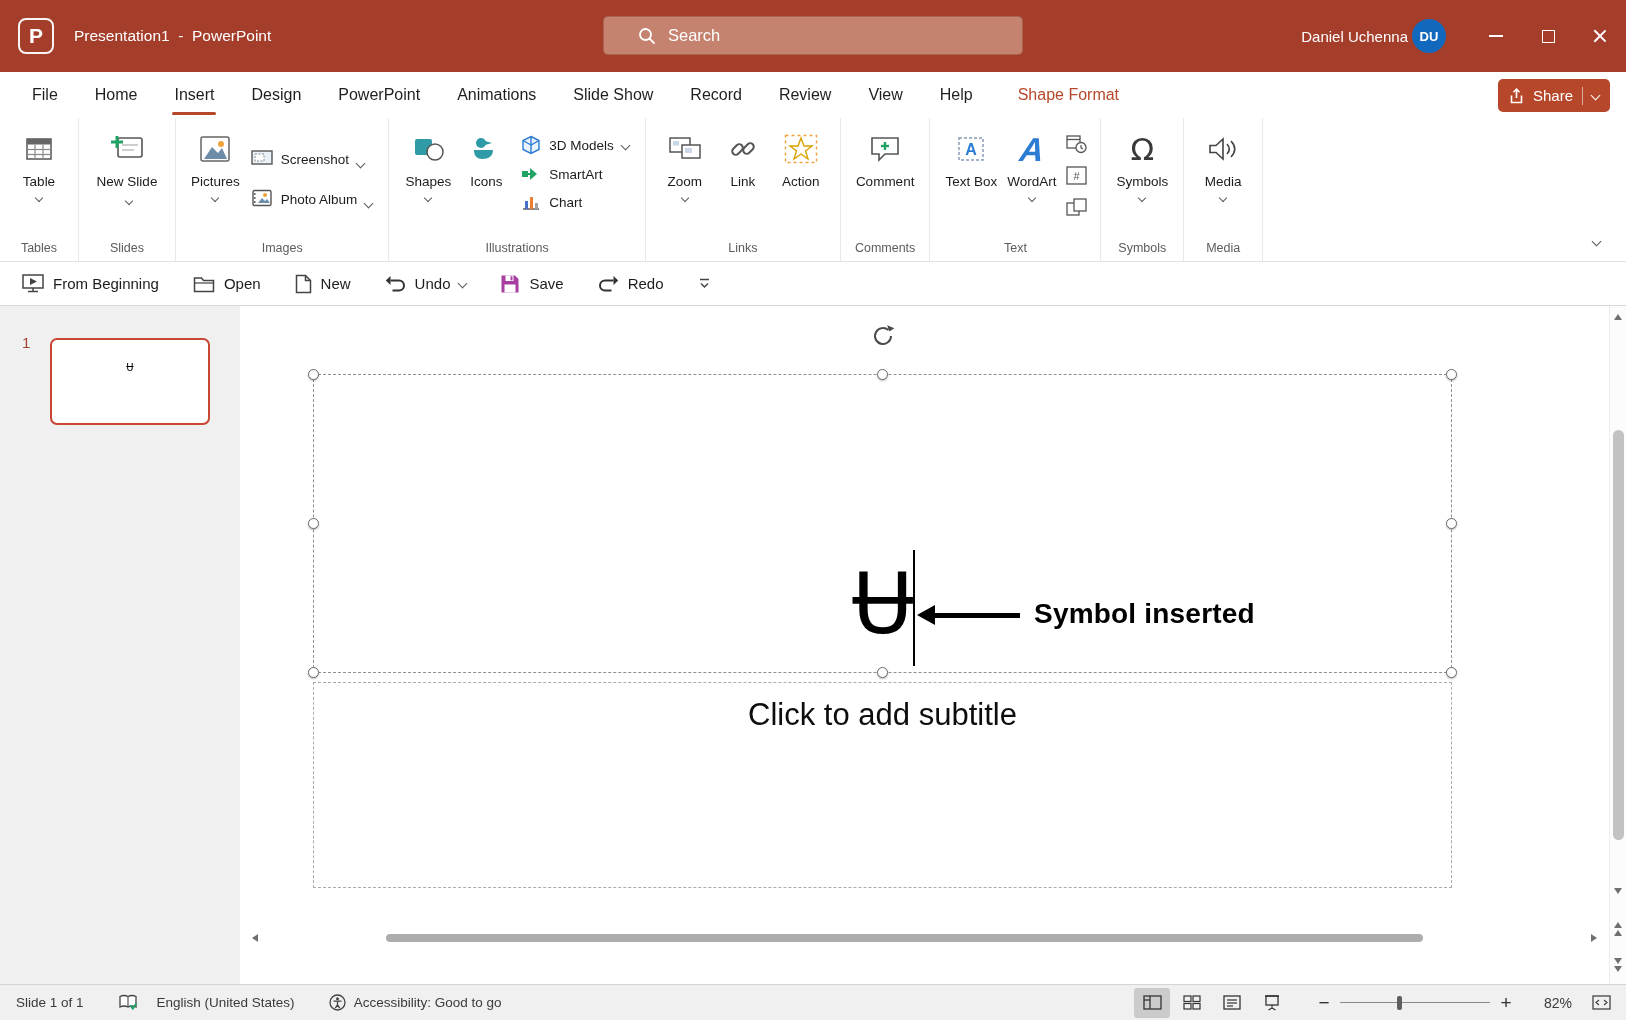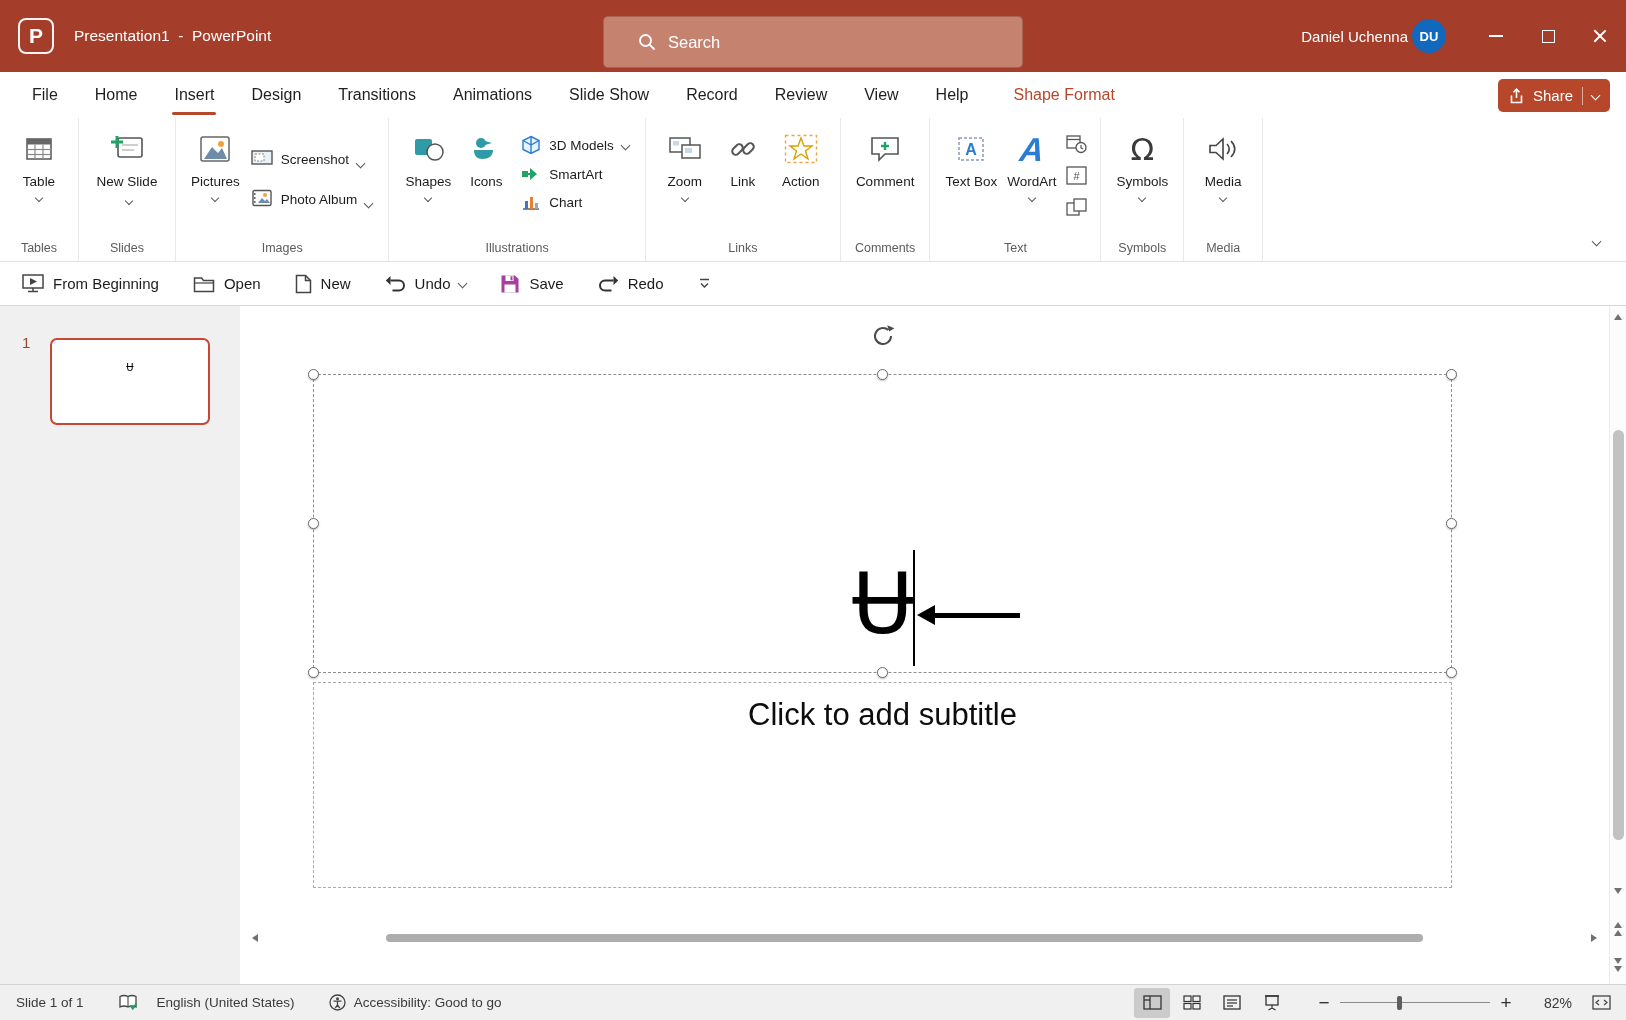--- a/index.html
+++ b/index.html
@@ -10,21 +10,21 @@
   }
 
   
   .titlebar { position:absolute; top:0; left:0; right:0; height:72px;
     background:var(--titlebar,#A43E2B); display:flex; align-items:center; color:#fff; }
   .tb-logo { width:36px; height:36px; margin-left:18px; border:2.5px solid rgba(255,255,255,.95);
     border-radius:8px; display:flex; align-items:center; justify-content:center;
     font-size:21px; font-weight:bold; flex:0 0 auto; }
   .tb-title { margin-left:20px; font-size:15.5px; white-space:pre; }
   .tb-search { position:absolute; left:50%; top:16px; transform:translateX(-50%);
-    width:420px; height:52px; background:var(--search-bg,#C5826F); border:1px solid rgba(120,40,25,.35);
+    width:420px; height:39px; background:var(--search-bg,#C5826F); border:1px solid rgba(120,40,25,.35);
     border-radius:5px; display:flex; align-items:center; gap:12px; padding-left:34px;
     font-size:16.5px; color:#fff; cursor:text; }
   .tb-right { margin-left:auto; display:flex; align-items:center; height:100%; }
   .tb-user { font-size:15px; margin-right:4px; }
   .tb-avatar { width:34px; height:34px; border-radius:50%; background:var(--avatar,#1168BD);
     display:flex; align-items:center; justify-content:center; font-size:13px; font-weight:bold;
     margin-right:24px; }
   .win-btn { width:52px; height:100%; display:flex; align-items:center; justify-content:center; cursor:pointer; }
   .min-glyph { width:14px; border-top:2px solid #fff; }
   .max-glyph { width:13px; height:13px; border:1.8px solid #fff; }
@@ -193,21 +193,21 @@
       <span class="close-glyph"></span>
     </div>
   </div>
 </div>
 
 <div class="menubar">
   <div class="tab">File</div>
   <div class="tab">Home</div>
   <div class="tab active">Insert</div>
   <div class="tab">Design</div>
-  <div class="tab">Transitions</div>
+  <div class="tab">PowerPoint</div>
   <div class="tab">Animations</div>
   <div class="tab">Slide Show</div>
   <div class="tab">Record</div>
   <div class="tab">Review</div>
   <div class="tab">View</div>
   <div class="tab">Help</div>
   <div class="tab contextual">Shape Format</div>
 
   <div class="share-btn">
     <span style="display:flex;">
@@ -578,20 +578,21 @@
           <path d="M21 13 a8 8 0 1 1 -2.6 -5.9" fill="none" stroke="#4a4a4a" stroke-width="2"></path>
           <polygon points="17.2,2.2 19.2,8.6 24.4,5.2" fill="#4a4a4a"></polygon>
         </svg>
       </span>
     </div>
 
     <span class="inserted-symbol">Ʉ</span>
     <span class="text-cursor"></span>
 
     <span class="annot-arrow"></span>
+    <span class="annot-text">Symbol inserted</span>
 
     <div class="subtitle-box">
       <div class="subtitle-text">Click to add subtitle</div>
     </div>
 
     <div class="h-scroll">
       <span class="hs-btn hs-left">
           <span class="tri-left"></span>
         </span>
       <span class="hs-thumb"></span>

